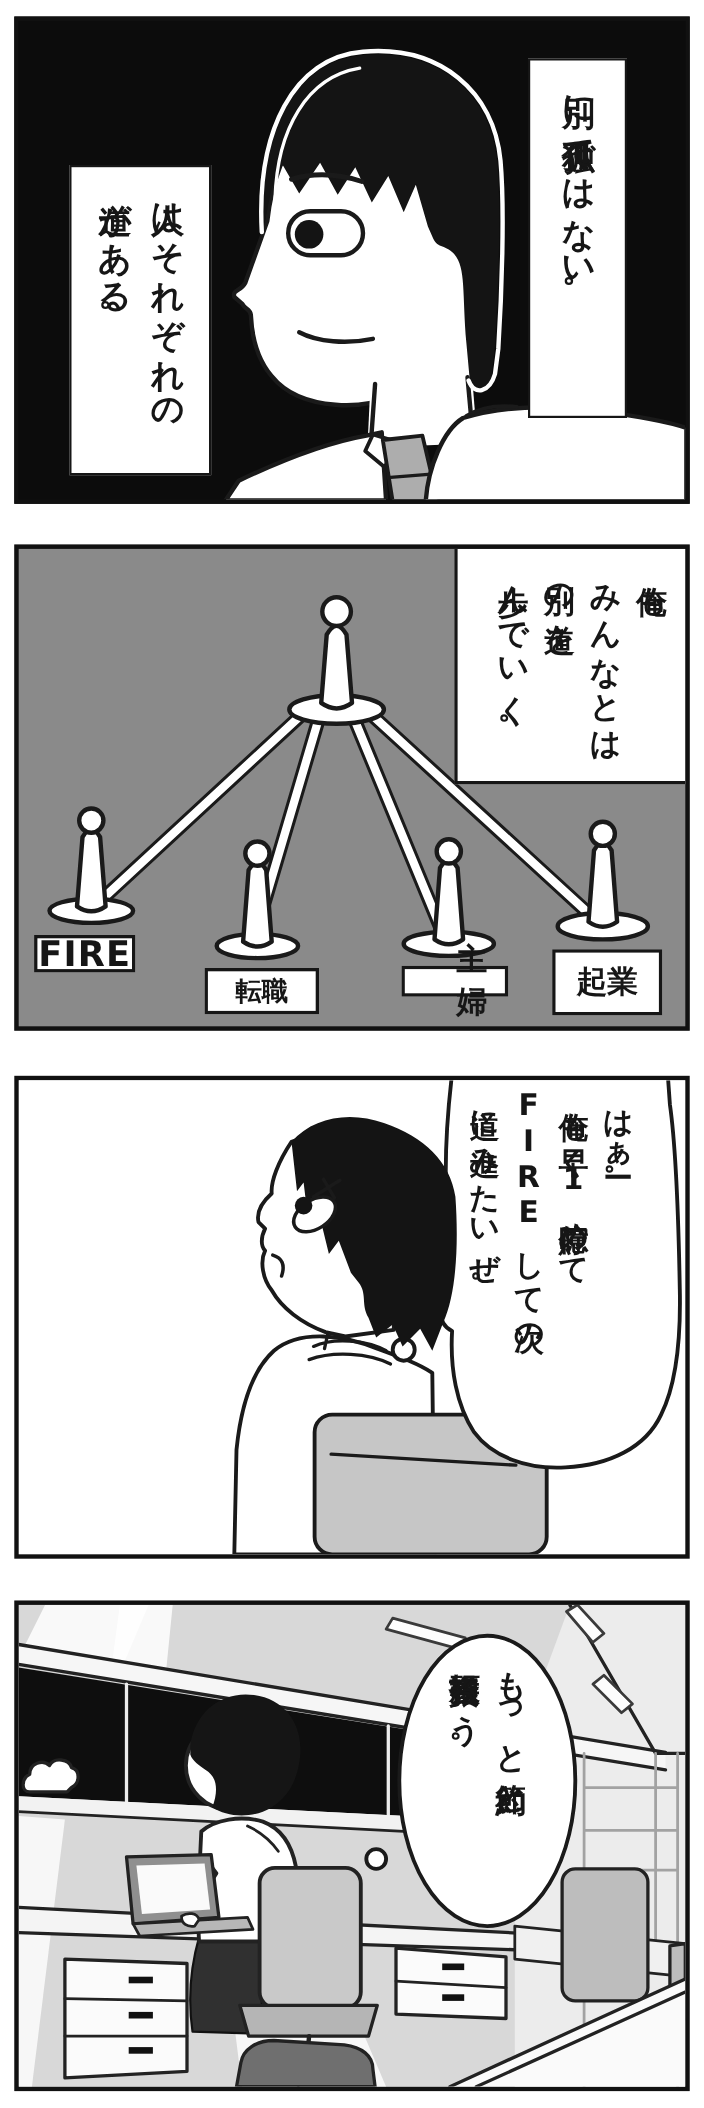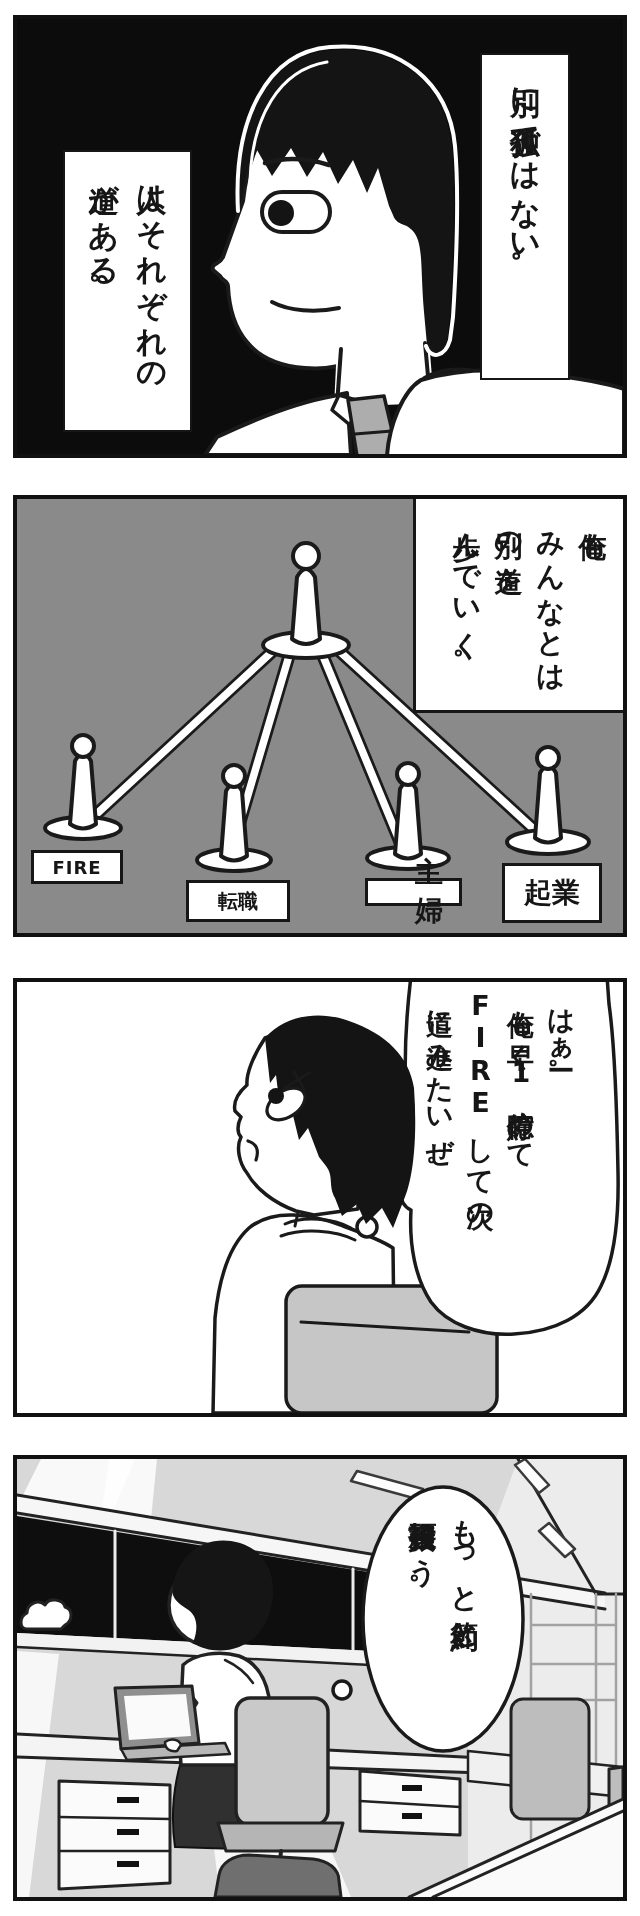--- a/index.html
+++ b/index.html
@@ -19,22 +19,22 @@
   #p1-cap-right{left:463px;top:34px;width:90px;height:327px;}
   #p1-cap-right .vtext{font-size:30px;line-height:1.4;}
   #p1-cap-left{left:46px;top:131px;width:129px;height:282px;}
   #p1-cap-left .vtext{font-size:30px;line-height:1.6;}
   #p2-cap{left:396px;top:0;width:210px;height:214px;background:#fff;border:3px solid #161616;
           border-top:none;border-right:none;box-sizing:border-box;position:absolute;
           display:flex;justify-content:flex-end;}
   #p2-cap .vtext{font-size:28px;line-height:1.5;padding:12px 10px 0 0;}
   .figlabel{position:absolute;background:#ffffff;border:3px solid #161616;box-sizing:border-box;
             display:flex;align-items:center;justify-content:center;font-weight:700;}
-  #lab-fire{left:14px;top:351px;width:92px;height:34px;font-size:18px;letter-spacing:1px;}
-  #lab-tenshoku{left:169px;top:381px;width:104px;height:42px;font-size:20px;}
+  #lab-fire{left:14px;top:351px;width:92px;height:34px;font-size:32px;letter-spacing:1px;}
+  #lab-tenshoku{left:169px;top:381px;width:104px;height:42px;font-size:24px;}
   #lab-shufu{left:348px;top:379px;width:97px;height:28px;font-size:28px;padding-left:47px;}
   #lab-kigyou{left:485px;top:364px;width:100px;height:60px;font-size:28px;}
   #p3-thought{position:absolute;right:14px;top:8px;height:360px;width:190px;}
   #p3-thought .vtext{font-size:27px;line-height:1.5;}
   #p4-thought{position:absolute;left:346px;top:40px;width:160px;height:246px;
               display:flex;justify-content:center;}
   #p4-thought .vtext{font-size:28px;line-height:1.5;}
 </style>
 </head>
 <body>

